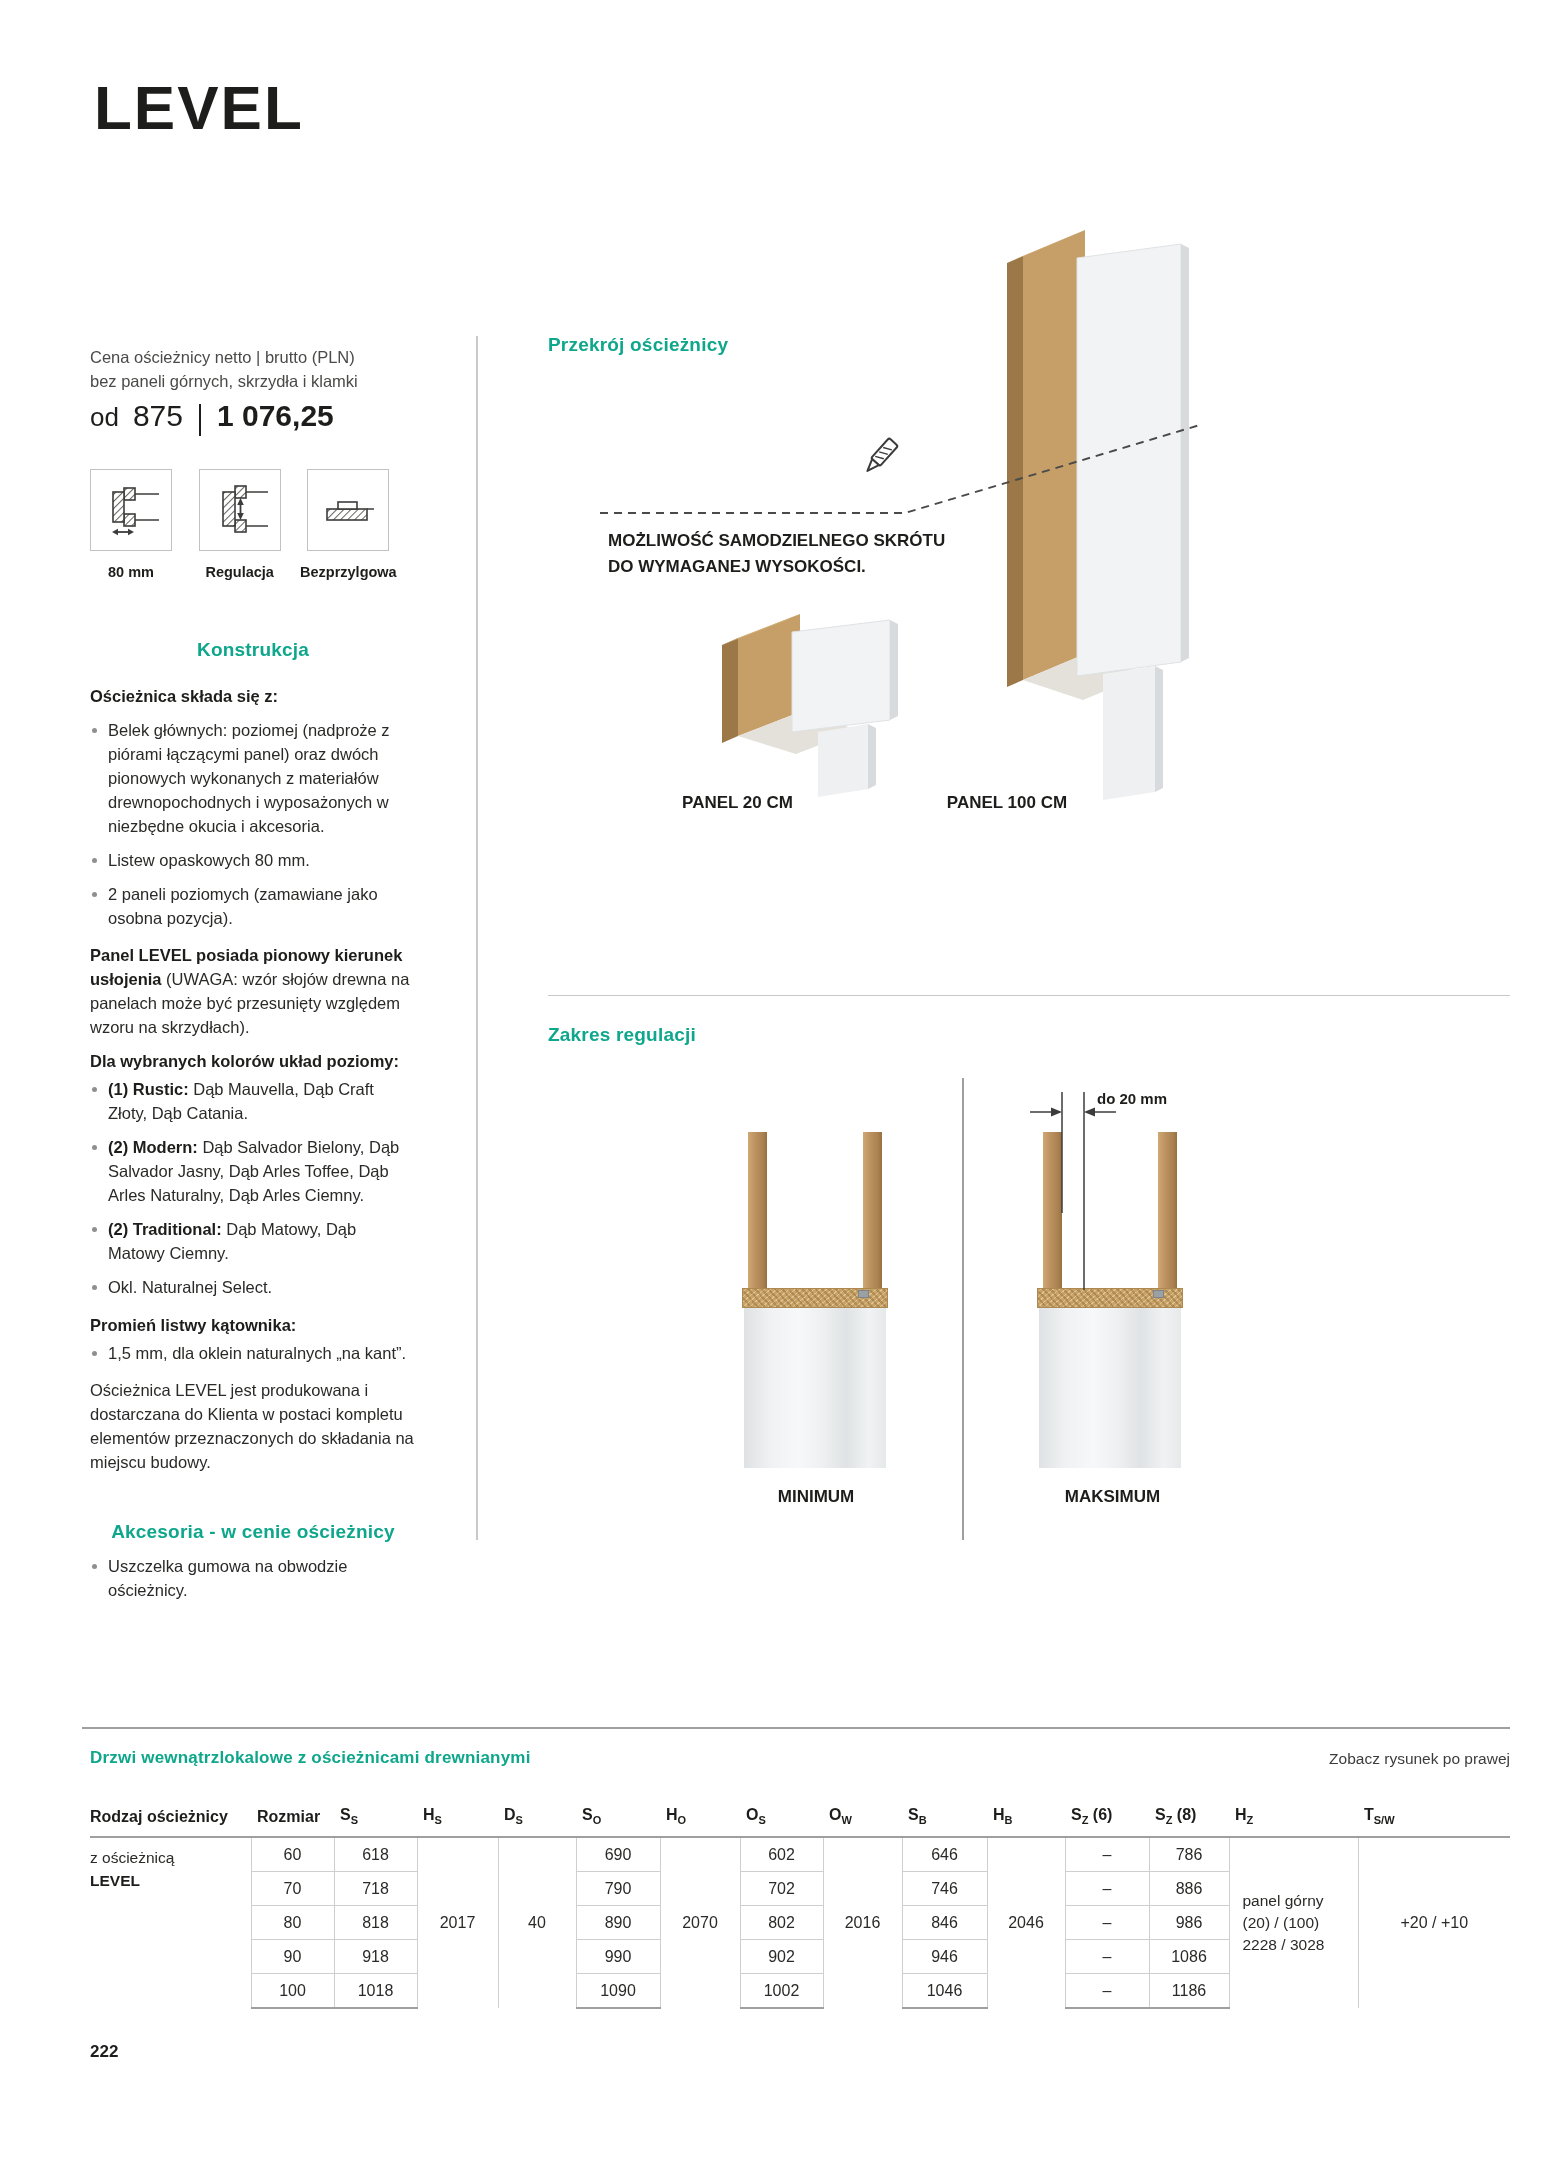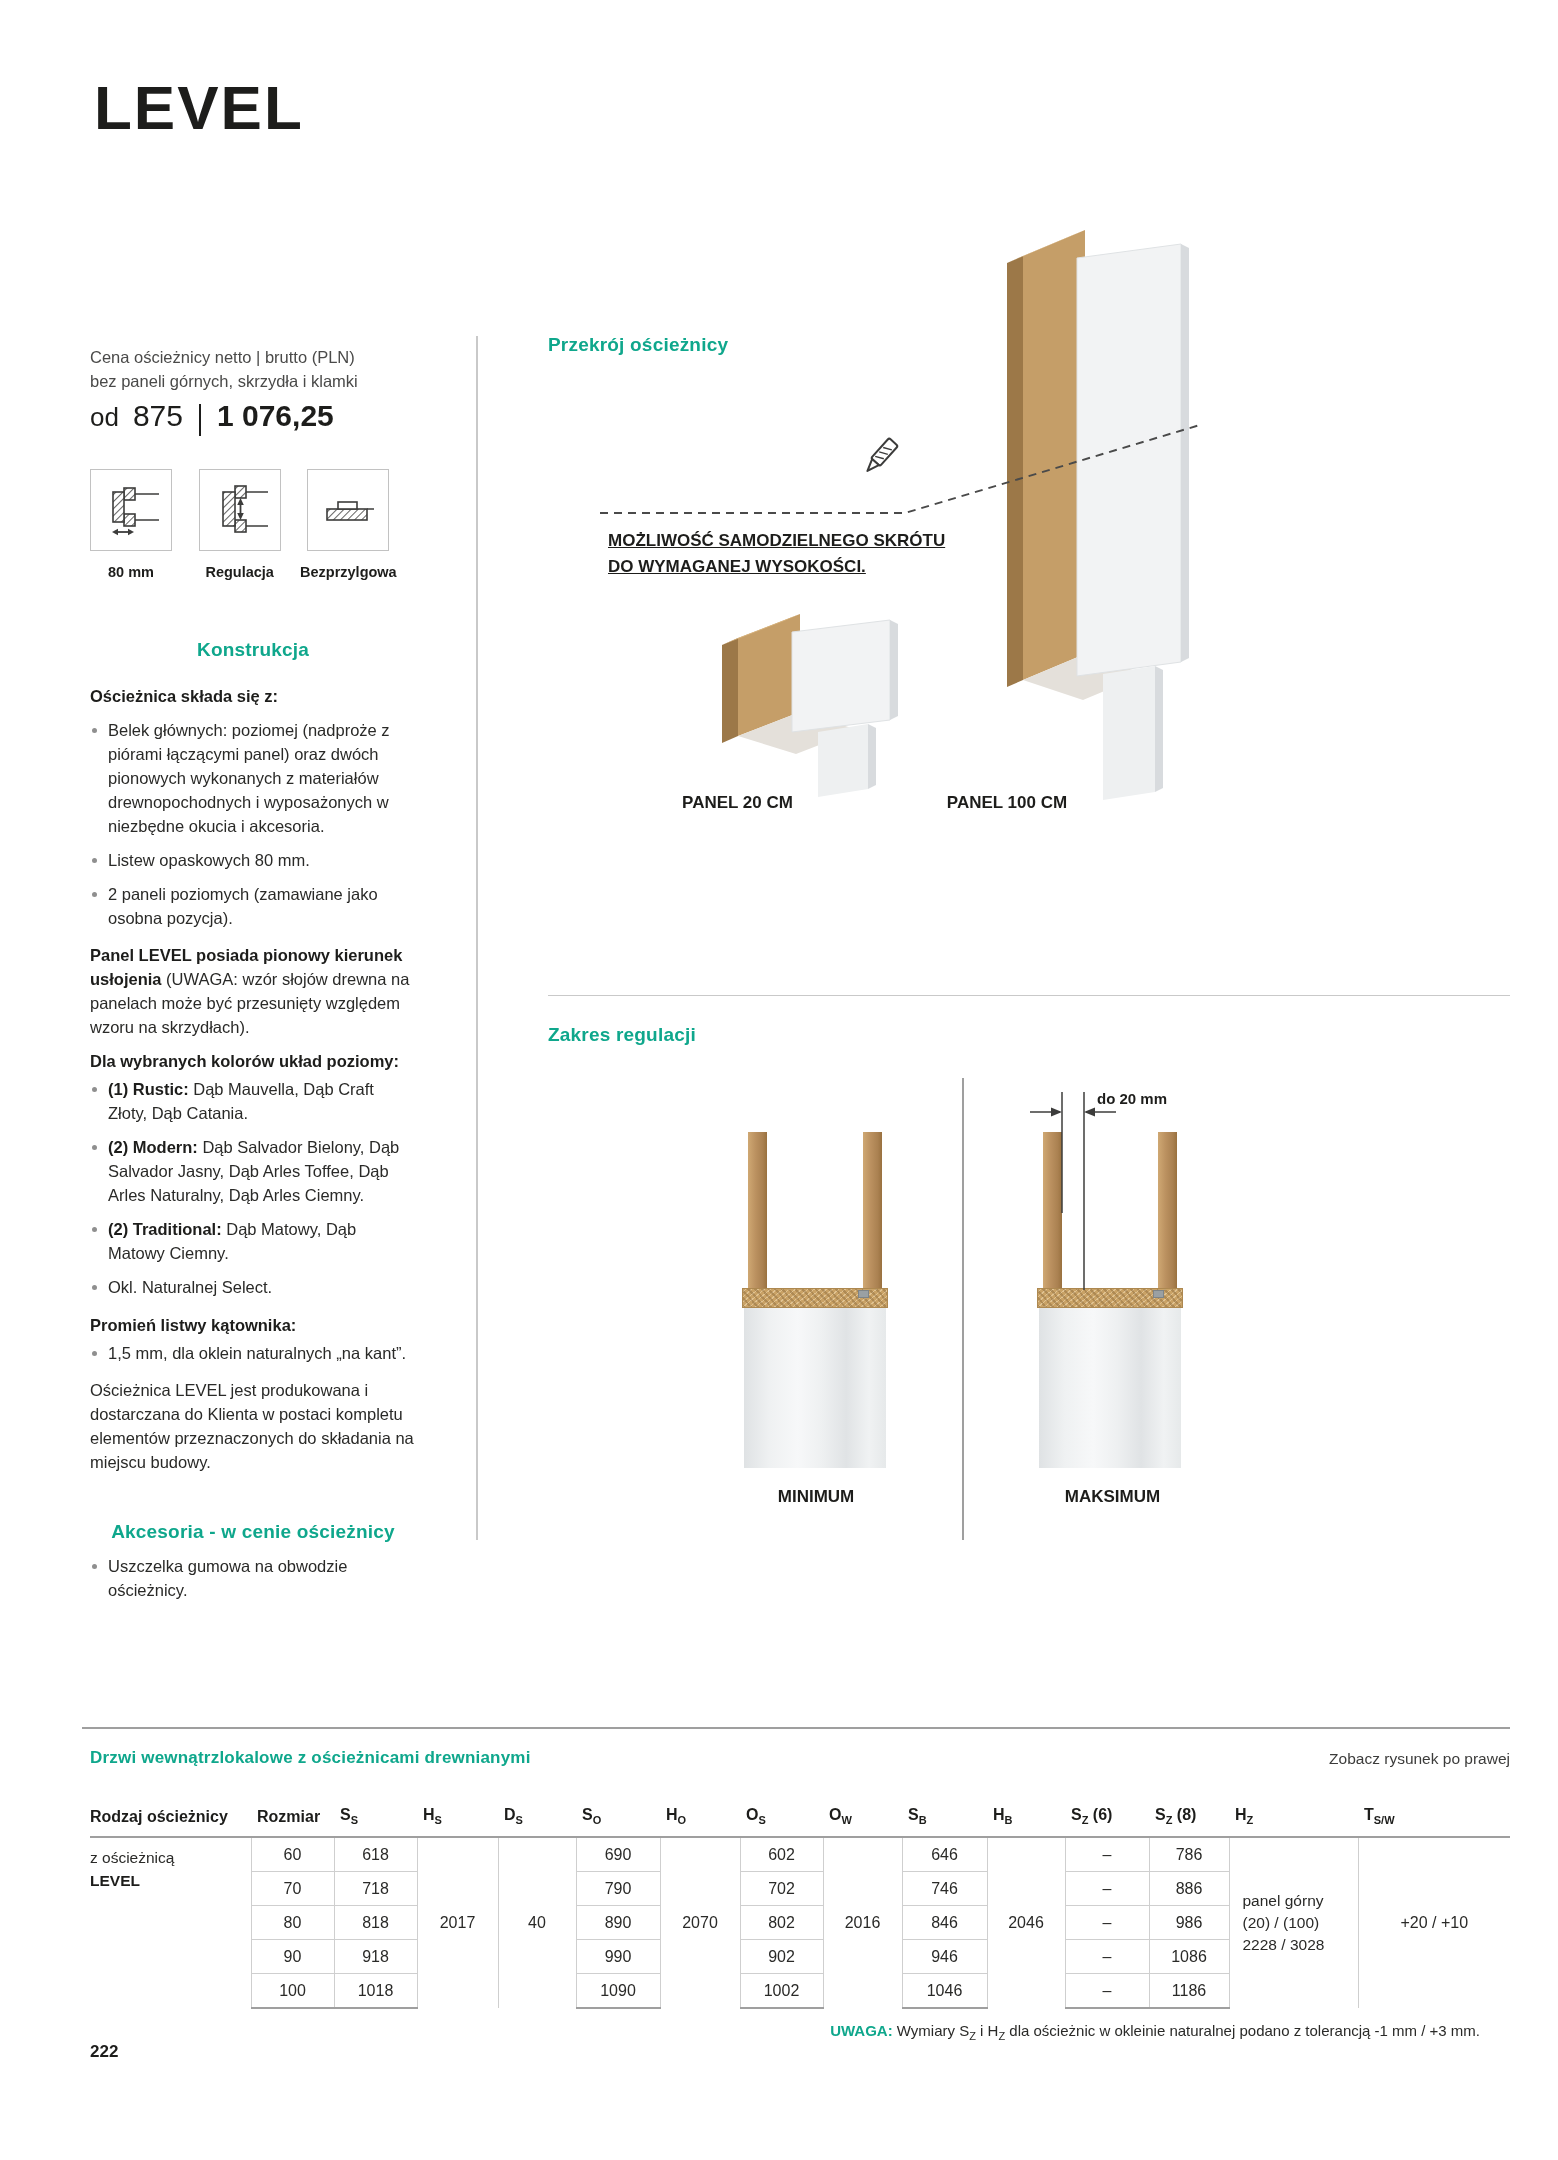--- a/index.html
+++ b/index.html
@@ -37,21 +37,21 @@
   b,.b{font-weight:700;color:#1d1d1b;}
 
   
   #divider-left{position:absolute;left:476px;top:336px;width:2px;height:1204px;background:#c9c9c9;}
   #rule-zakres{position:absolute;left:548px;top:995px;width:962px;height:1px;background:#c9c9c9;}
   #divider-minmax{position:absolute;left:962px;top:1078px;width:2px;height:462px;background:#9f9f9f;}
   #rule-table{position:absolute;left:82px;top:1727px;width:1428px;height:2px;background:#9f9f9f;}
 
   
   #przekroj-heading{position:absolute;left:548px;top:334px;}
-  .cut-note{position:absolute;left:608px;top:528px;font-size:17px;font-weight:700;color:#1d1d1b;line-height:26px;text-decoration:underline;}
+  .cut-note{position:absolute;left:608px;top:528px;font-size:17px;font-weight:700;color:#1d1d1b;line-height:26px;}
   .panel-label{position:absolute;font-size:17px;font-weight:700;color:#1d1d1b;text-align:center;}
   #panel20-label{left:655px;top:793px;width:165px;}
   #panel100-label{left:922px;top:793px;width:170px;}
 
   #banner{position:absolute;left:548px;top:884px;width:636px;height:53px;display:flex;align-items:center;justify-content:center;color:#fff;font-size:16.5px;font-weight:700;letter-spacing:.2px;}
 
   #zakres-heading{position:absolute;left:548px;top:1024px;}
   #min-label{left:756px;top:1487px;width:120px;}
   #max-label{left:1050px;top:1487px;width:125px;}
   #dim-label{position:absolute;left:1097px;top:1090px;font-size:15px;font-weight:700;color:#1d1d1b;}
@@ -379,19 +379,16 @@
         <td>1018</td>
         <td>1090</td>
         <td>1002</td>
         <td>1046</td>
         <td>–</td>
         <td>1186</td>
       </tr>
     </tbody>
   </table>
 
-  <div id="uwaga-note">
-    <span class="teal" style="color: rgb(15, 167, 140);">UWAGA:</span><span> Wymiary S</span><sub>Z</sub><span> i H</span><sub>Z</sub><span> dla ościeżnic w okleinie naturalnej podano z tolerancją -1 mm / +3 mm.</span>
-  </div>
 
   <div id="page-number">222</div>
 
 </div>
 
 </body></html>

